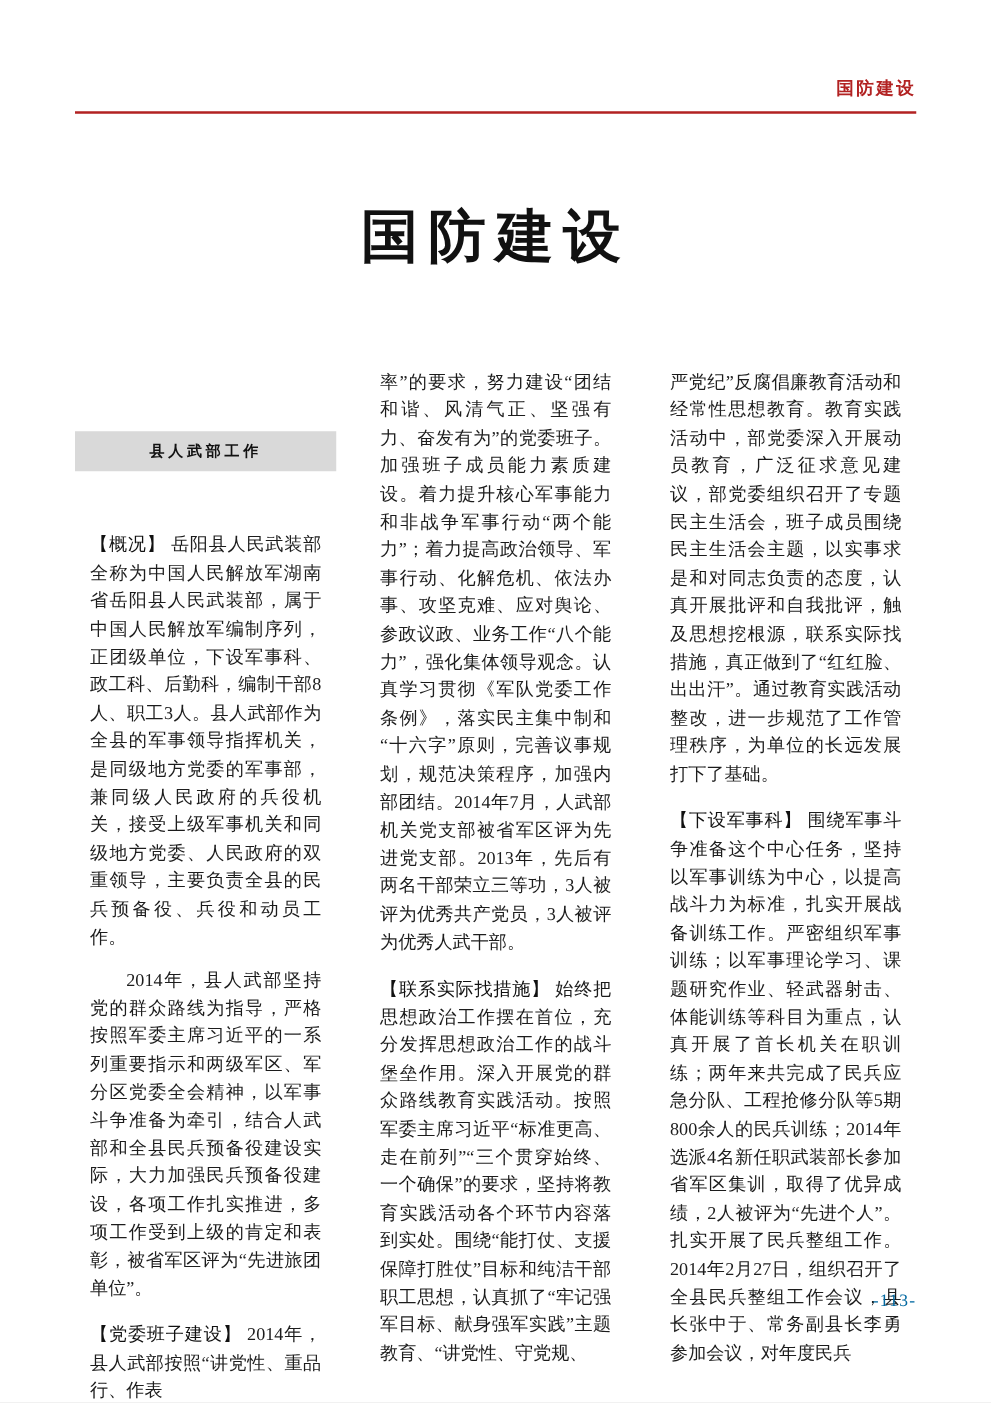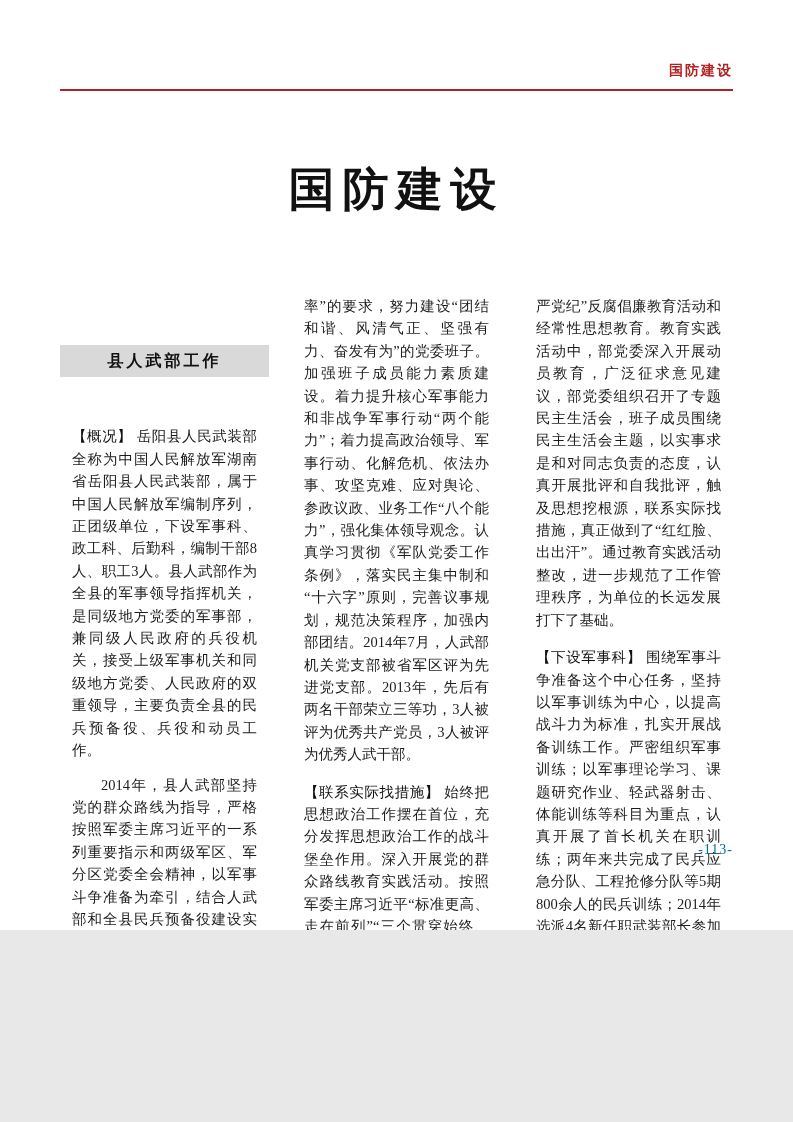--- a/index.html
+++ b/index.html
@@ -1,19 +1,19 @@
 <!DOCTYPE html>
 <html lang="zh"><head>
 <meta charset="utf-8">
 <style>
   html, body { margin: 0; padding: 0; background: #e8e8e8; }
   .page {
     position: relative;
     width: 793px;
-    height: 930px;
+    height: 1122px;
     margin: 0 auto;
     background: #ffffff;
     box-sizing: border-box;
     padding: 0 60px;
     overflow: hidden;
     font-family: "Liberation Serif", "DejaVu Serif", serif;
     color: #1c1c1c;
   }
   
   .header-row {
@@ -56,21 +56,21 @@
     text-align: justify;
   }
   .section-box {
     margin-top: 62px;
     margin-bottom: 48px;
     background: #d9d9d9;
     text-align: center;
     padding: 5px 0;
     font-family: "Liberation Sans", "DejaVu Sans", sans-serif;
     font-weight: 700;
-    font-size: 16px;
+    font-size: 12px;
     letter-spacing: 3px;
     color: #111111;
   }
   .para { margin: 12px; }
   .para.indent { text-indent: 2em; }
   .para.gap-above { margin-top: 15px; }
   .tag {
     font-family: "Liberation Sans", "DejaVu Sans", sans-serif;
     font-weight: 400;
     padding-right: 0.3em;

